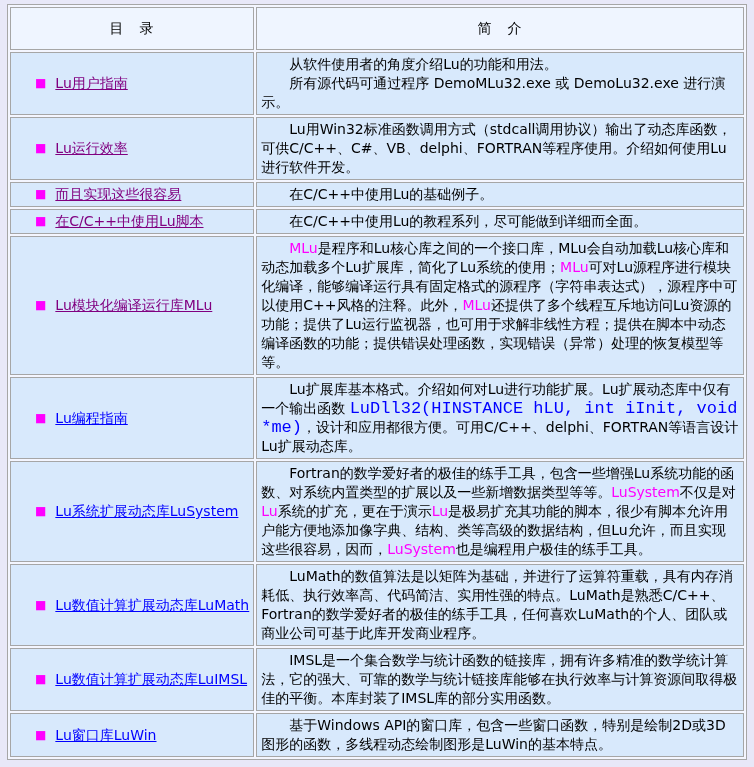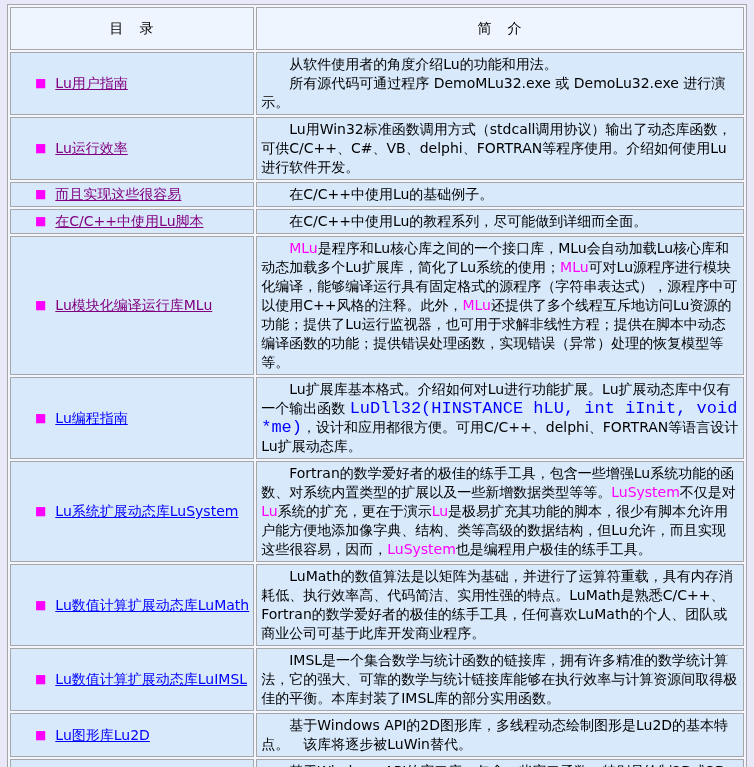--- a/index.html
+++ b/index.html
@@ -90,25 +90,19 @@
           <p><span class="">LuMath的数值算法是以矩阵为基础，并进行了运算符重载，具有内存消耗低、执行效率高、代码简洁、实用性强的特点。LuMath是熟悉C/C++、Fortran的数学爱好者的极佳的练手工具，任何喜欢LuMath的个人、团队或商业公司可基于此库开发商业程序。</span></p>
         </td>
       </tr>
       <tr>
         <td class="toc-cell"><span class="bullet">■</span><a class="toc-link">Lu数值计算扩展动态库LuIMSL</a></td>
         <td class="desc-cell">
           <p><span class="">IMSL是一个集合数学与统计函数的链接库，拥有许多精准的数学统计算法，它的强大、可靠的数学与统计链接库能够在执行效率与计算资源间取得极佳的平衡。本库封装了IMSL库的部分实用函数。</span></p>
         </td>
       </tr>
       <tr>
-        <td class="toc-cell"><span class="bullet">■</span><a class="toc-link">Lu图形库Lu2D</a></td>
-        <td class="desc-cell">
-          <p><span class="">基于Windows API的2D图形库，多线程动态绘制图形是Lu2D的基本特点。　该库将逐步被LuWin替代。</span></p>
-        </td>
-      </tr>
-      <tr>
         <td class="toc-cell"><span class="bullet">■</span><a class="toc-link">Lu窗口库LuWin</a></td>
         <td class="desc-cell">
           <p><span class="">基于Windows API的窗口库，包含一些窗口函数，特别是绘制2D或3D图形的函数，多线程动态绘制图形是LuWin的基本特点。</span></p>
         </td>
       </tr>
     </tbody>
 </table>
 
 </body></html>

